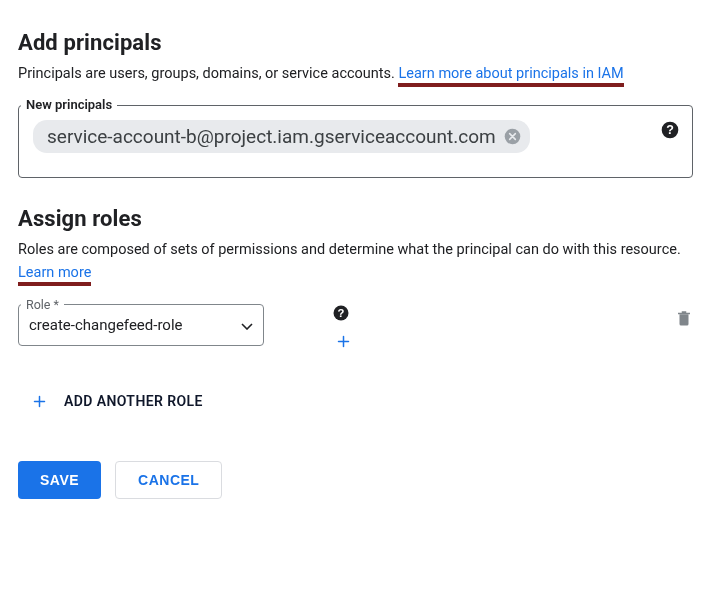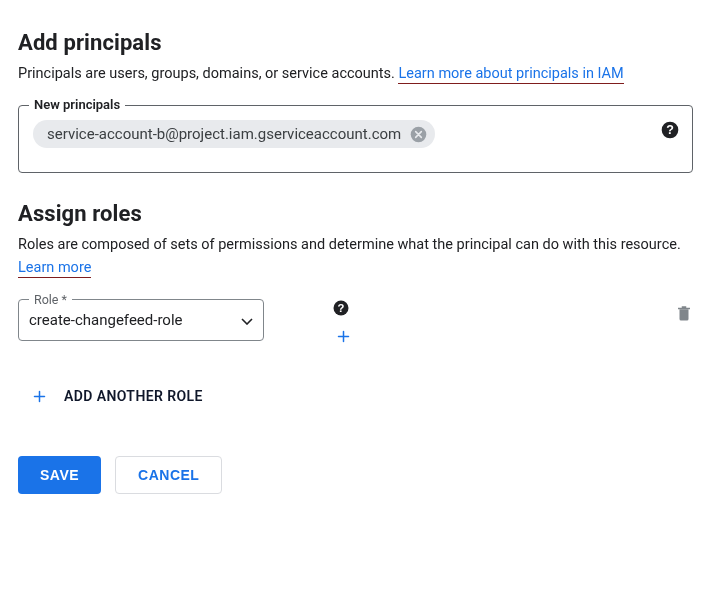--- a/index.html
+++ b/index.html
@@ -16,47 +16,47 @@
     font-weight: 700;
     margin: 12px 0 8px 0;
     letter-spacing: 0.1px;
   }
   p.section-desc {
     font-size: 14.5px;
     line-height: 1.55;
     margin: 0 0 20px 0;
     color: #202124;
   }
-  a.link { color: #1a73e8; text-decoration: none; border-bottom: 1px solid #7f1d1d; padding-bottom: 1px; }
+  a.link { color: #1a73e8; text-decoration: none; border-bottom: 4px solid #7f1d1d; padding-bottom: 1px; }
 
   
   .outlined-field {
     position: relative;
     border: 1px solid #5f6368;
     border-radius: 4px;
     padding: 14px 40px 24px 14px;
     margin-bottom: 28px;
   }
   .floating-label {
     position: absolute;
     top: -9px;
-    left: 10px;
+    left: 2px;
     background: #fff;
     padding: 0 5px;
     font-size: 13px;
     font-weight: 600;
     color: #202124;
   }
   .chip {
     display: inline-flex;
     align-items: center;
     background: #e8eaed;
     border-radius: 14px;
     padding: 5px 8px 5px 14px;
-    font-size: 15px;
+    font-size: 19px;
     color: #3c4043;
   }
   .chip-remove {
     display: inline-flex;
     align-items: center;
     justify-content: center;
     width: 18px;
     height: 18px;
     margin-left: 8px;
     cursor: pointer;

